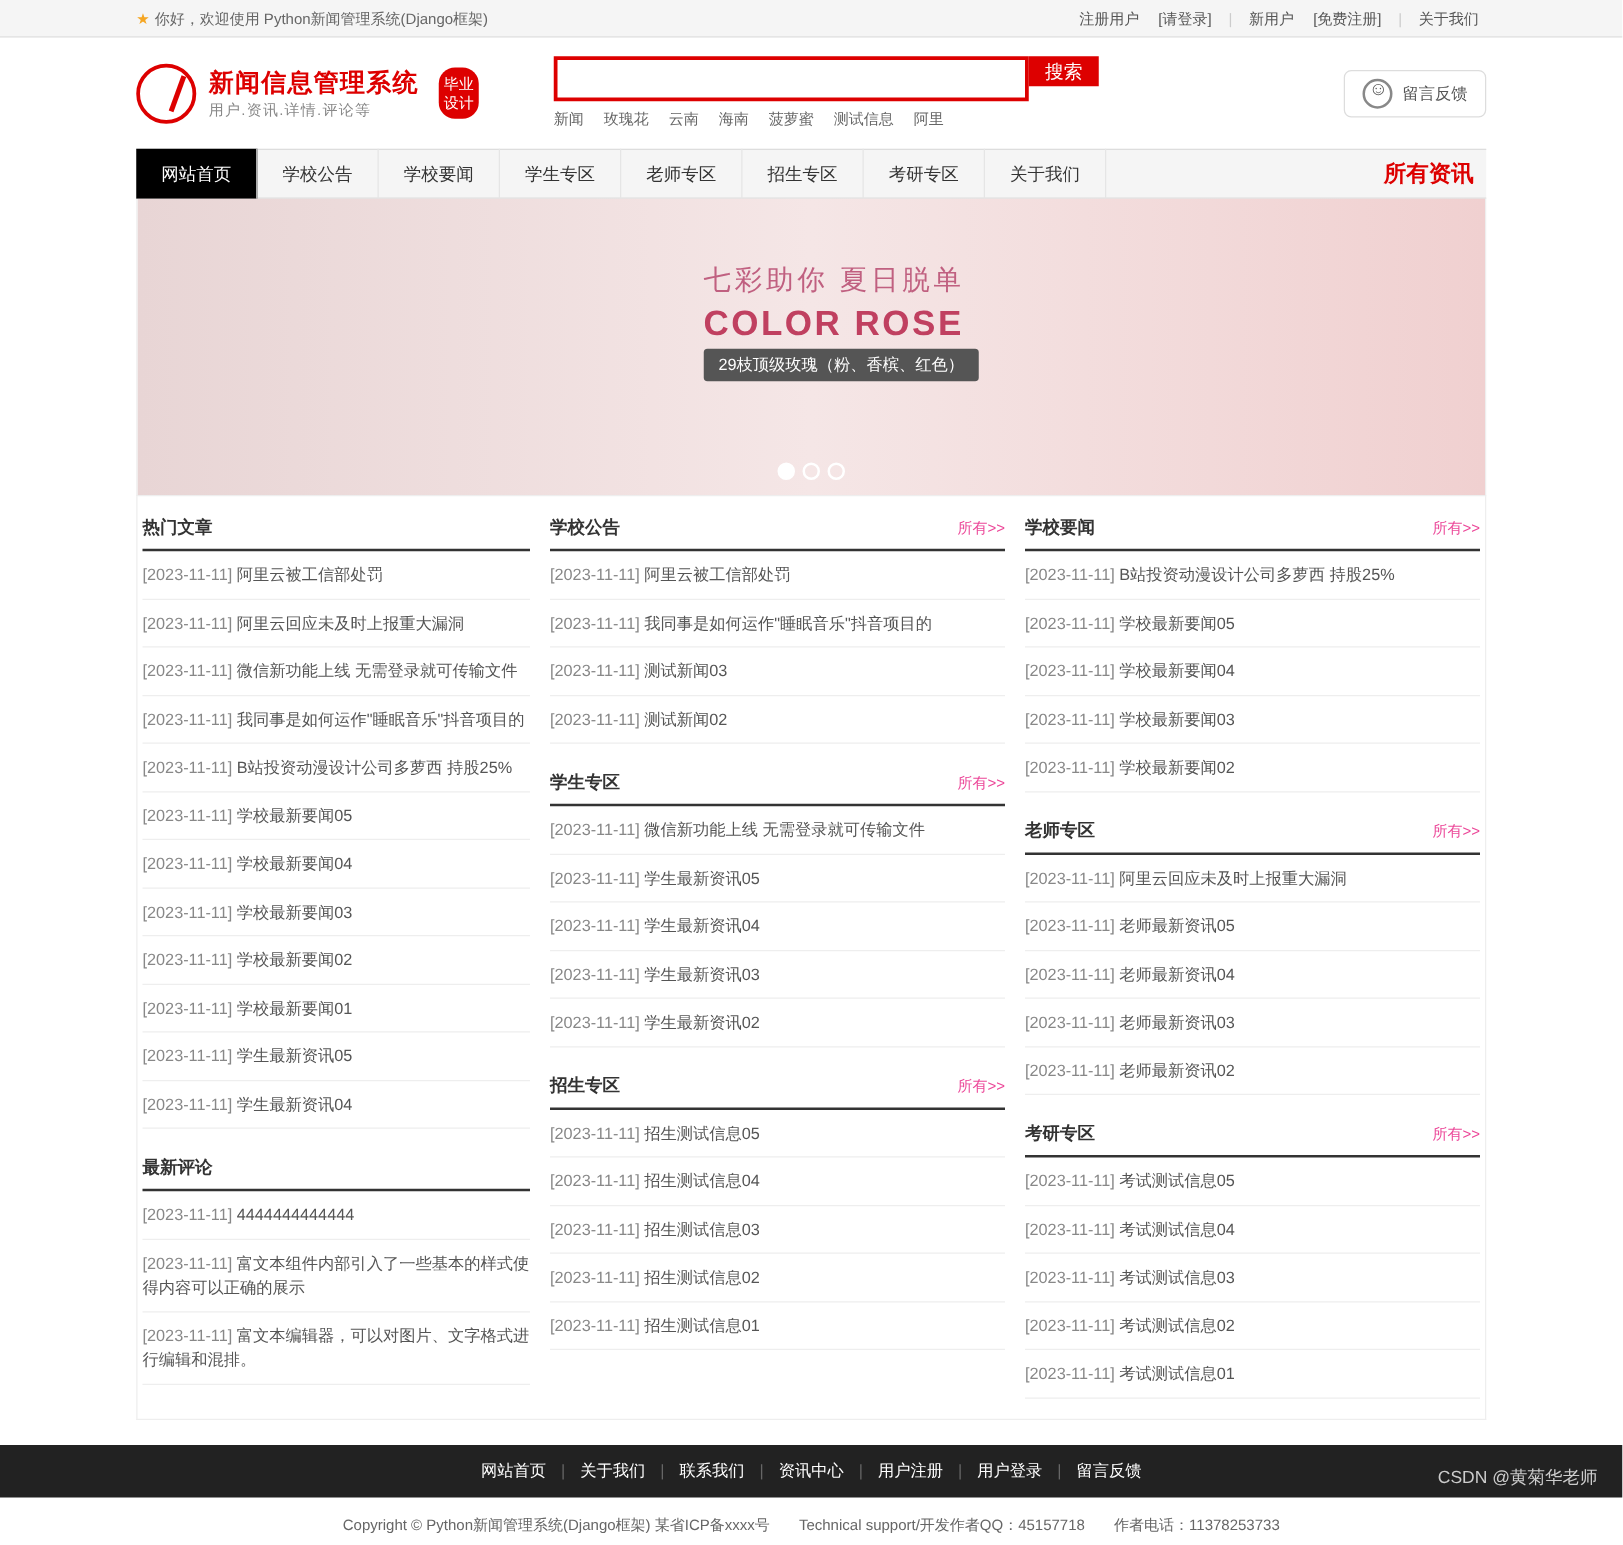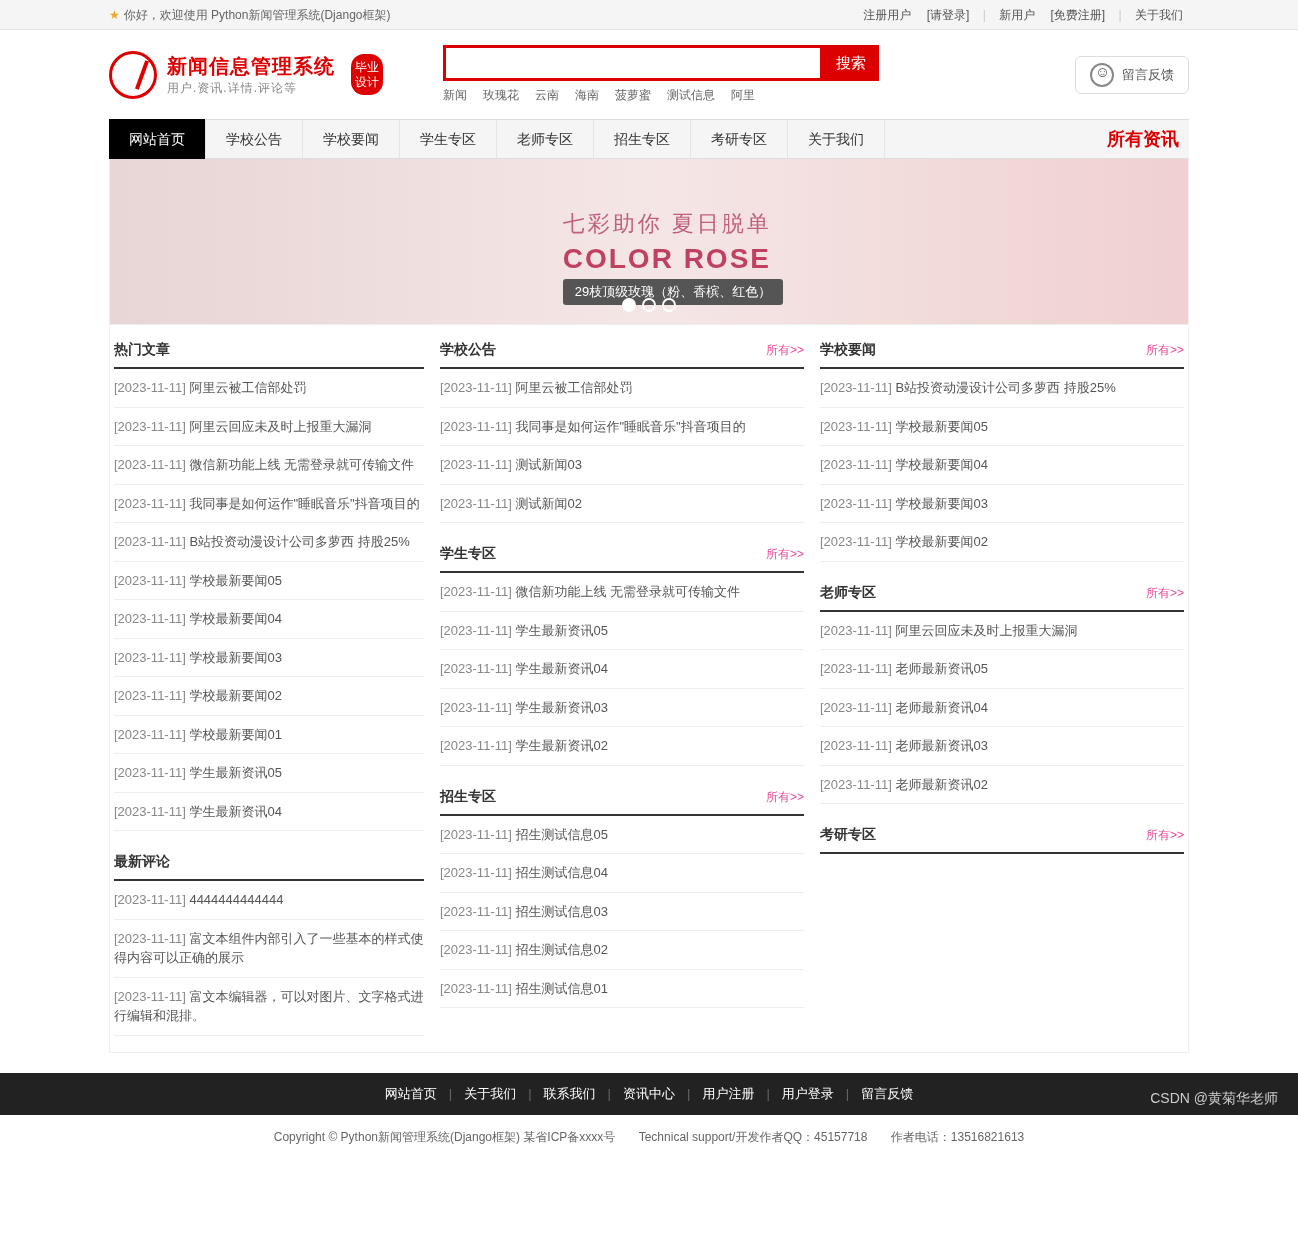--- a/index.html
+++ b/index.html
@@ -22,36 +22,36 @@
 .logo-box { display: flex; align-items: center; gap: 10px; }
 .logo-circle { width: 48px; height: 48px; border: 3px solid #d00; border-radius: 50%; position: relative; }
 .logo-circle::after { content: ""; position: absolute; width: 4px; height: 30px; background: #d00; left: 28px; top: 6px; transform: rotate(20deg); }
 .logo-text .t1 { font-size: 20px; font-weight: bold; color: #d00; letter-spacing: 1px; }
 .logo-text .t2 { font-size: 12px; color: #888; letter-spacing: 1px; }
 .badge { background: #d00; color: #fff; font-size: 12px; padding: 6px 4px; text-align: center; line-height: 1.2; margin-left: 6px; border-radius: 13px; }
 
 .search-area { margin-left: 60px; }
 .search-box { display: flex; }
 .search-input { width: 380px; height: 36px; border: 3px solid #d00; padding: 0 8px; outline: none; }
-.search-btn { width: 56px; height: 36px; background: #d00; color: #fff; border: none; font-size: 15px; cursor: pointer; }
+.search-btn { width: 56px; height: 24px; background: #d00; color: #fff; border: none; font-size: 15px; cursor: pointer; }
 .hot-words { margin-top: 6px; font-size: 12px; color: #666; }
 .hot-words a { margin-right: 16px; }
 
 .feedback-box { margin-left: auto; border: 1px solid #ddd; border-radius: 6px; padding: 6px 14px; display: flex; align-items: center; gap: 8px; color: #555; }
 .feedback-box .ico { width: 24px; height: 24px; border: 2px solid #888; border-radius: 50%; position: relative; }
 .feedback-box .ico::after { content: "☺"; position: absolute; left: 3px; top: -2px; font-size: 15px; }
 
 
 .nav { background: #f5f5f5; border-top: 1px solid #ddd; border-bottom: 1px solid #ddd; height: 40px; display: flex; align-items: center; }
 .nav a { display: inline-block; padding: 0 20px; line-height: 40px; font-size: 14px; color: #333; border-right: 1px solid #e5e5e5; }
 .nav a.active { background: #000; color: #fff; }
 .nav .all-news { margin-left: auto; color: #d00; font-size: 18px; font-weight: bold; padding-right: 10px; border: none; }
 
 
-.banner { height: 166px; background: linear-gradient(90deg, #e8d5d5 0%, #f5e6e6 50%, #f0d0d0 100%); position: relative; overflow: hidden; border: 1px solid #eee; border-top: none; text-decoration: underline; }
+.banner { height: 238px; background: linear-gradient(90deg, #e8d5d5 0%, #f5e6e6 50%, #f0d0d0 100%); position: relative; overflow: hidden; border: 1px solid #eee; border-top: none; text-decoration: underline; }
 .banner-content { position: absolute; left: 42%; top: 50px; text-align: left; }
 .banner-content .l1 { font-size: 22px; color: #c06080; letter-spacing: 3px; }
 .banner-content .l2 { font-size: 28px; color: #c04060; font-weight: bold; letter-spacing: 2px; margin: 4px 0; }
 .banner-content .l3 { background: #555; color: #fff; display: inline-block; padding: 4px 12px; font-size: 13px; border-radius: 3px; }
 .dots { position: absolute; bottom: 12px; left: 50%; transform: translateX(-50%); display: flex; gap: 6px; }
 .dots span { width: 14px; height: 14px; border: 2px solid #fff; border-radius: 50%; display: block; }
 .dots span.active { background: #fff; }
 
 
 .content { display: flex; gap: 16px; padding: 16px 4px; border: 1px solid #eee; border-top: none; }
@@ -244,28 +244,35 @@
             <li><span class="date">[2023-11-11]</span> 老师最新资讯04</li>
             <li><span class="date">[2023-11-11]</span> 老师最新资讯03</li>
             <li><span class="date">[2023-11-11]</span> 老师最新资讯02</li>
           </ul>
     </div>
     <div class="block">
       <div class="sec-title">
             <span>考研专区</span>
             <a class="more">所有&gt;&gt;</a>
           </div>
+      <ul class="list">
+            <li><span class="date">[2023-11-11]</span> 考试测试信息05</li>
+            <li><span class="date">[2023-11-11]</span> 考试测试信息04</li>
+            <li><span class="date">[2023-11-11]</span> 考试测试信息03</li>
+            <li><span class="date">[2023-11-11]</span> 考试测试信息02</li>
+            <li><span class="date">[2023-11-11]</span> 考试测试信息01</li>
+          </ul>
     </div>
   </div>
 </div>
 
 <div class="footer">
   <div class="footer-nav"><a>网站首页</a><span class="sep">|</span><a>关于我们</a><span class="sep">|</span><a>联系我们</a><span class="sep">|</span><a>资讯中心</a><span class="sep">|</span><a>用户注册</a><span class="sep">|</span><a>用户登录</a><span class="sep">|</span><a>留言反馈</a></div>
   <div class="footer-info">
     <span>Copyright © Python新闻管理系统(Django框架) 某省ICP备xxxx号</span>
     <span>Technical support/开发作者QQ：45157718</span>
-    <span>作者电话：13516821613</span>
+    <span>作者电话：11378253733</span>
   </div>
 </div>
 
 <div class="watermark">CSDN @黄菊华老师</div>
 
 </div>
 
 </body></html>

